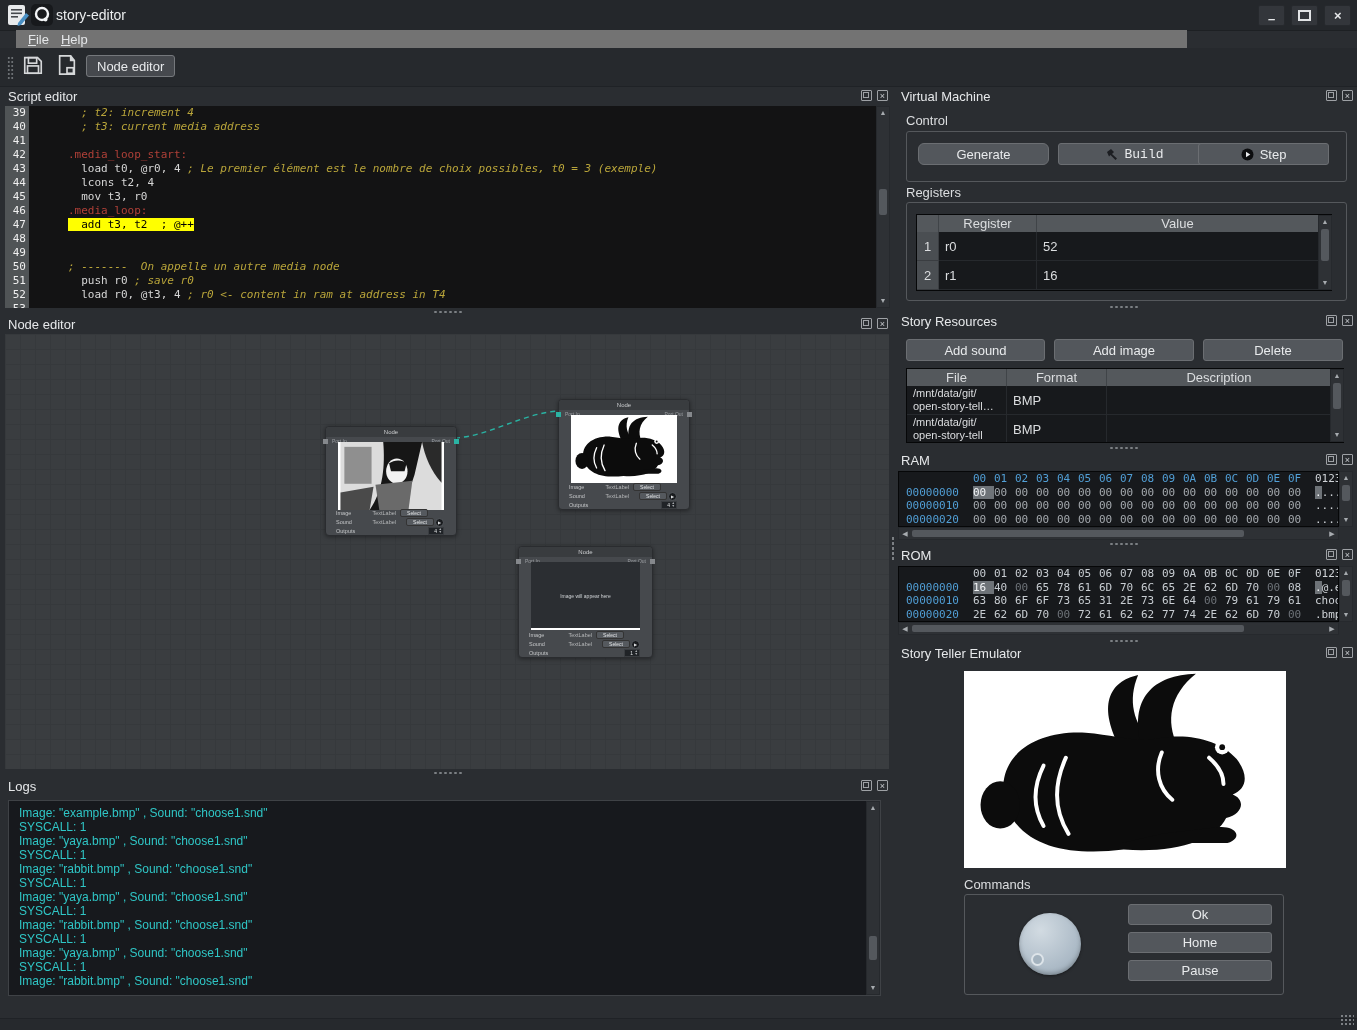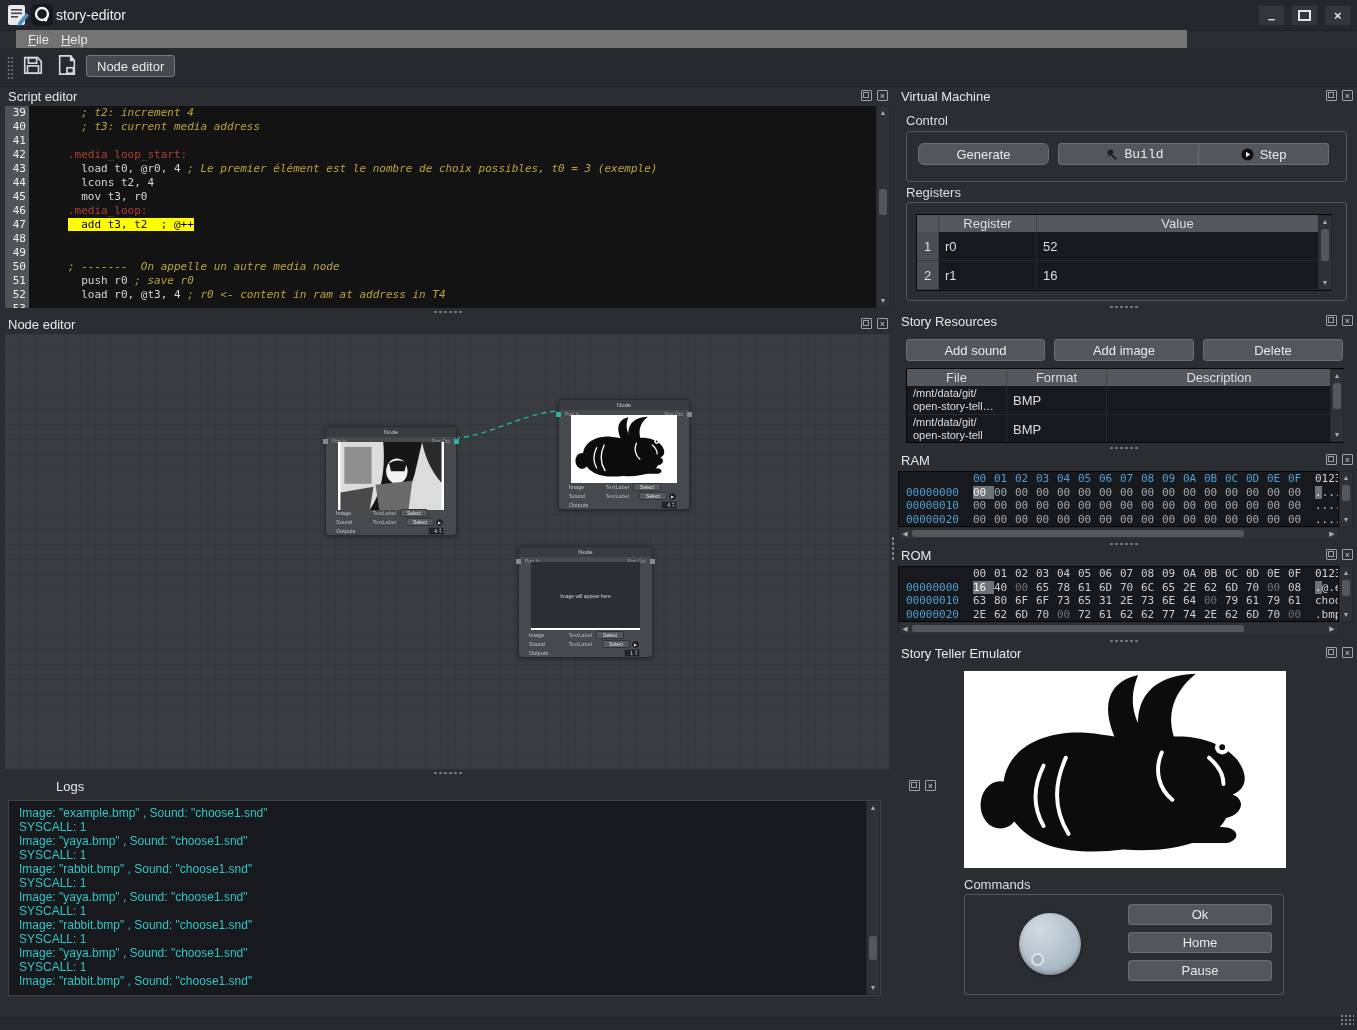--- a/index.html
+++ b/index.html
@@ -355,21 +355,21 @@
         <div class="nrow" style="top: 102px;">
           <span class="nlabel">Outputs</span>
           <span class="nspin">1<i class="su">▲</i><i class="sd">▼</i></span>
         </div>
       </div>
     </div>
 </div>
 <div class="splitter-dots abs" style="left:433px;top:771px;"></div>
 
 
-<div class="dock-header abs" style="left:0;top:778px;width:890px;margin-left:48px;">
+<div class="dock-header abs" style="left:0;top:778px;width:890px;">
   <span class="dock-title">Logs</span>
   <span class="dock-ico dock-float" style="left:861px;"></span>
   <span class="dock-ico" style="left:877px;">×</span>
 </div>
 <div id="log-box" class="abs">
   <div class="pad"></div>
     <div id="log-lines">
       <div class="log-line">Image: "example.bmp" , Sound: "choose1.snd"</div>
       <div class="log-line">SYSCALL: 1</div>
       <div class="log-line">Image: "yaya.bmp" , Sound: "choose1.snd"</div>

